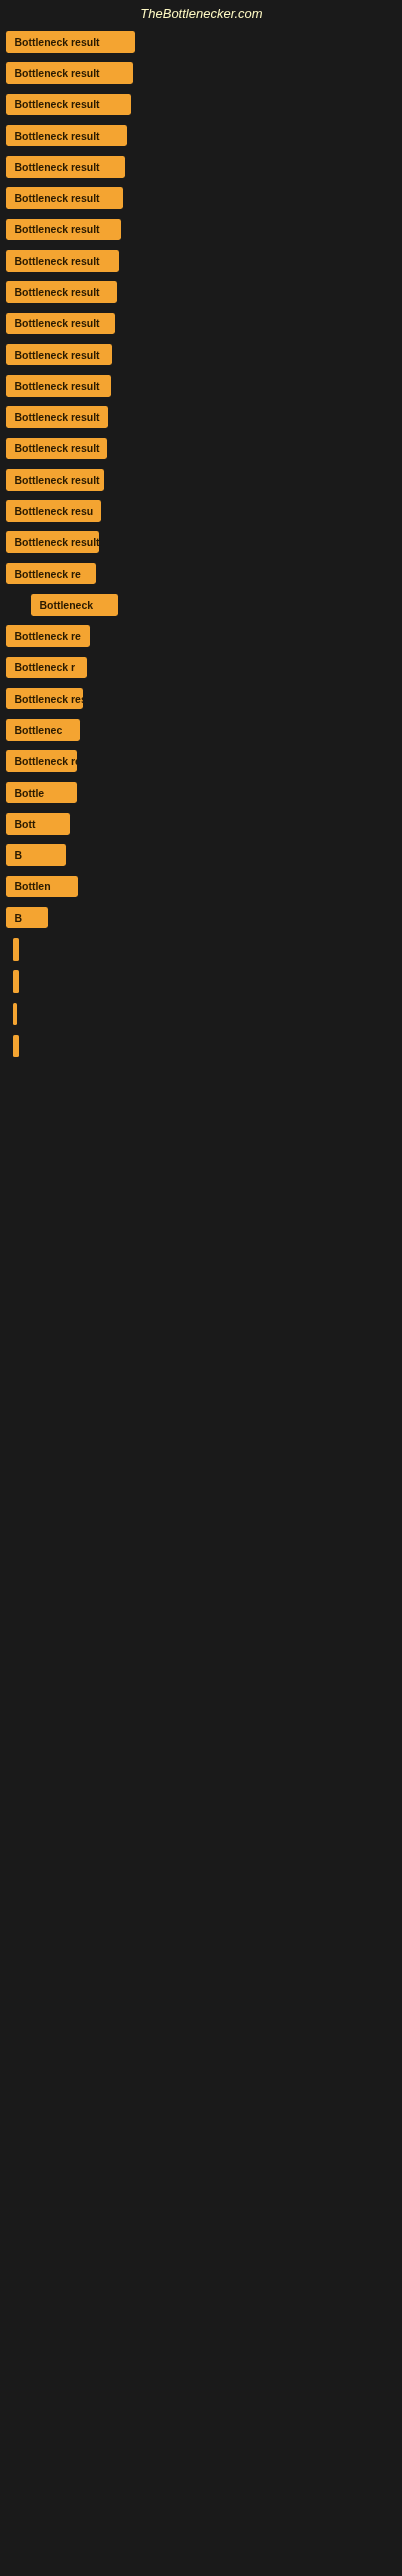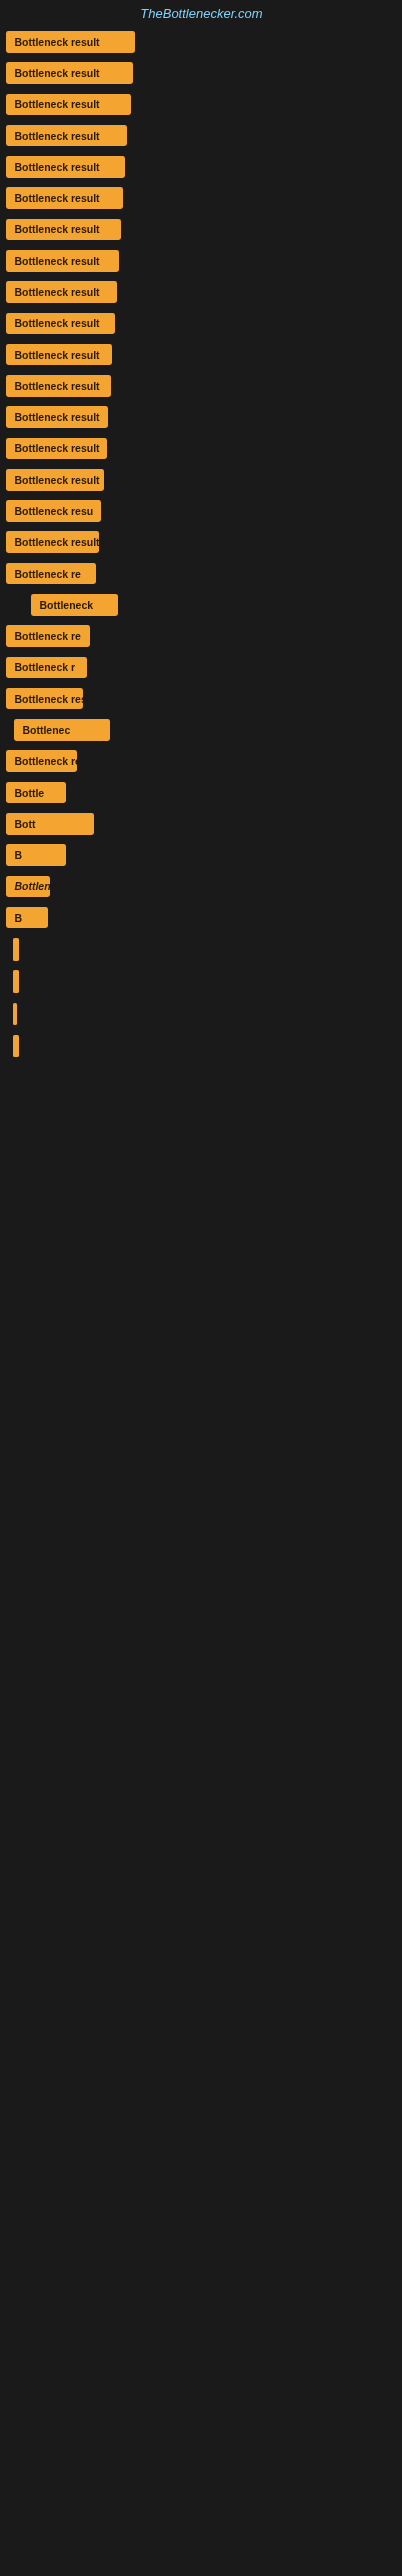--- a/index.html
+++ b/index.html
@@ -11,21 +11,21 @@
     body {
       background-color: #1a1a1a;
       width: 403px;
       min-height: 2576px;
       font-family: Arial, sans-serif;
       position: relative;
     }
 
     .site-title {
       text-align: center;
-      color: #7dd3fc;
+      color: #fef9c3;
       font-size: 13px;
       padding: 6.4px 0;
       font-style: italic;
     }
 
     .bottleneck-container {
       padding: 3.2px 6.4px;
       display: flex;
       flex-direction: column;
       gap: 0px;
@@ -64,27 +64,27 @@
     .w-12 { width: 102px; }
     .w-13 { width: 101px; }
     .w-14 { width: 98px; }
     .w-15 { width: 95px; }
     .w-16 { width: 93px; }
     .w-17 { width: 90px; }
     .w-18 { width: 87px; margin-left: 25px; }
     .w-19 { width: 84px; }
     .w-20 { width: 81px; }
     .w-21 { width: 77px; }
-    .w-22 { width: 96px; margin-left: 8px; }
+    .w-22 { width: 74px; }
     .w-23 { width: 71px; }
-    .w-24 { width: 60px; }
-    .w-25 { width: 88px; }
+    .w-24 { width: 71px; }
+    .w-25 { width: 64px; }
     .w-26 { width: 60px; }
     .w-27 { width: 55px; }
-    .w-28 { width: 44px; font-style: italic; }
+    .w-28 { width: 72px; }
     .w-29 { width: 42px; }
   </style>
 </head>
 <body>
 
 <div class="site-title">TheBottlenecker.com</div>
 
 <div class="bottleneck-container" id="bottleneck-list">
 <div class="bottleneck-item">
       <div class="bottleneck-badge w-full">Bottleneck result</div>

